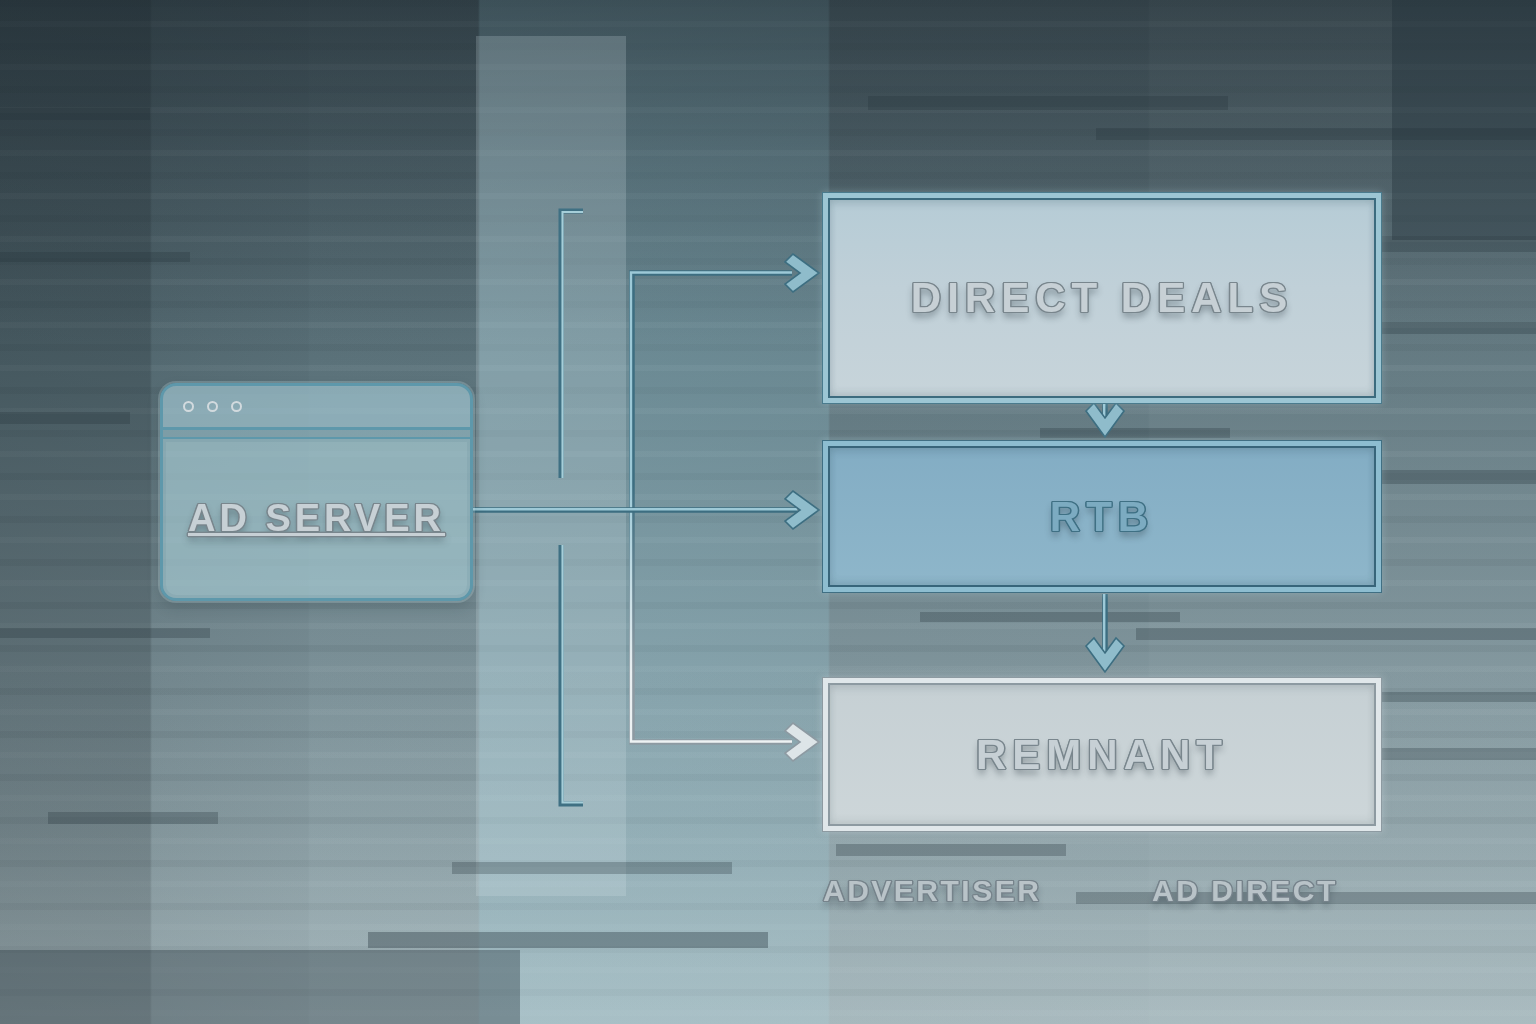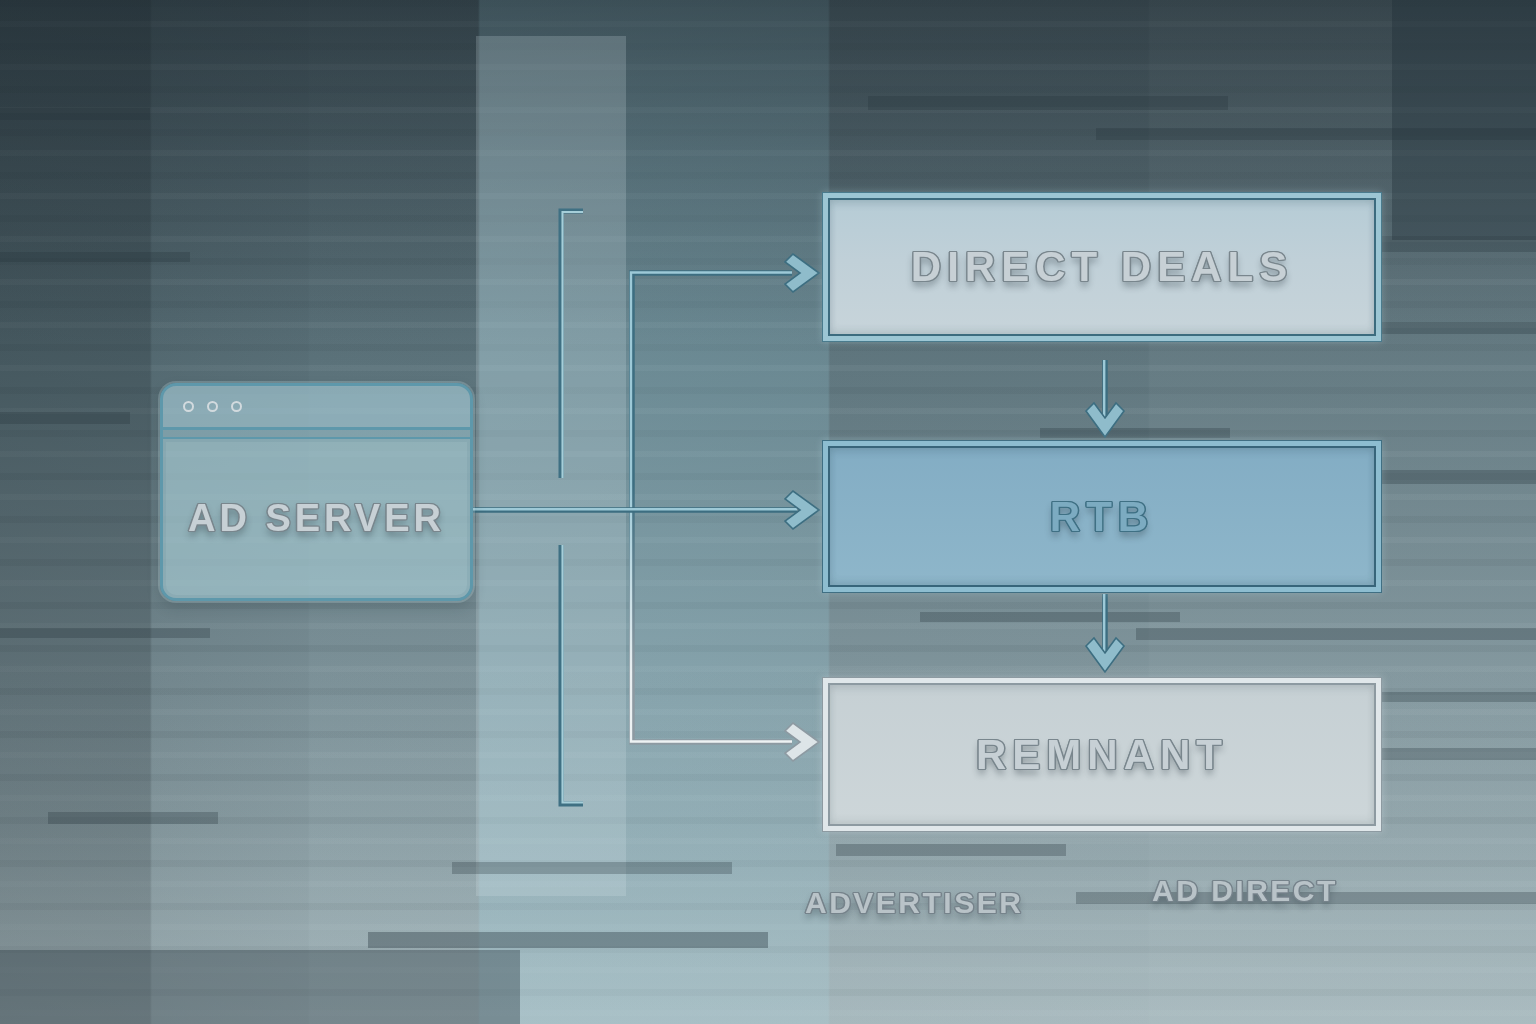--- a/index.html
+++ b/index.html
@@ -43,21 +43,21 @@
       -1px 1px 0 var(--oc), 1px 1px 0 var(--oc),
       0 5px 7px rgba(25,40,47,0.38); }
 
   
   .panel { position:absolute; left:822px; width:560px; box-sizing:border-box;
            padding:5px; border:1px solid #4a7b8d;
            box-shadow:0 0 8px rgba(185,220,230,0.30); }
   .panel-inner { width:100%; height:100%; box-sizing:border-box;
            border:2px solid #3c6b7e; display:flex; align-items:center; justify-content:center;
            box-shadow: inset 0 4px 7px rgba(40,70,82,0.16), inset 0 -4px 7px rgba(40,70,82,0.12); }
-  .dd   { top:192px; height:150px; background:#9cc6d4; }
+  .dd   { top:192px; height:212px; background:#9cc6d4; }
   .dd .panel-inner  { background:linear-gradient(180deg,#b6ccd6 0%,#c0d0d8 45%,#c7d4da 100%); }
   .rtb  { top:440px; height:153px; background:#8dbdd0; border-color:#406f83; }
   .rtb .panel-inner { border-color:#38657a; background:linear-gradient(180deg,#83adc4,#8eb6ca); }
   .rem  { top:677px; height:155px; background:#e0e7ea; border-color:#8d9aa1;
           box-shadow:0 0 8px rgba(220,230,234,0.35); }
   .rem .panel-inner { border-color:#8d9aa1; background:linear-gradient(180deg,#c6d0d4,#cdd6d9);
           box-shadow: inset 0 4px 7px rgba(70,85,92,0.14), inset 0 -4px 7px rgba(70,85,92,0.10); }
 
   .node-label { font-weight:bold; font-size:42px; letter-spacing:6px;
                 color:#c7d0d5; --oc:#79868d; }
@@ -72,25 +72,25 @@
             display:flex; align-items:center; padding-left:20px; gap:13px;
             border-radius:13px 13px 0 0; background:rgba(170,205,214,0.25); }
   .dot { width:11px; height:11px; border-radius:50%; box-sizing:border-box;
             border:2.5px solid #d2dade; }
   .window-body { position:absolute; left:0; right:0; top:51px; bottom:0;
             border-top:2px solid #5e98ab; border-radius:0 0 13px 13px;
             display:flex; align-items:center; justify-content:center;
             background:rgba(185,214,221,0.25);
             box-shadow: inset 0 0 0 3px rgba(80,125,140,0.12); }
   .window-label { font-weight:bold; font-size:38px; letter-spacing:4px;
-            color:#c7d0d5; --oc:#79868d; }
+            color:#c7d0d5;text-decoration:underline; --oc:#79868d; }
 
   .footnote { position:absolute; top:874px; font-weight:bold; font-size:30px;
             letter-spacing:2.5px; color:#b9c3c8; --oc:#76838b; }
-  #adv { left:805px;margin-top:12px; }
+  #adv { left:823px; }
   #adn { left:1152px; }
 </style>
 </head>
 <body>
 
 <div id="stage">
 
   <div>
     <div class="streak sk-l" style="left:476px;top:36px;width:150px;height:860px;"></div>
     <div class="streak sk-dd" style="left:1392px;top:0;width:144px;height:240px;"></div>

